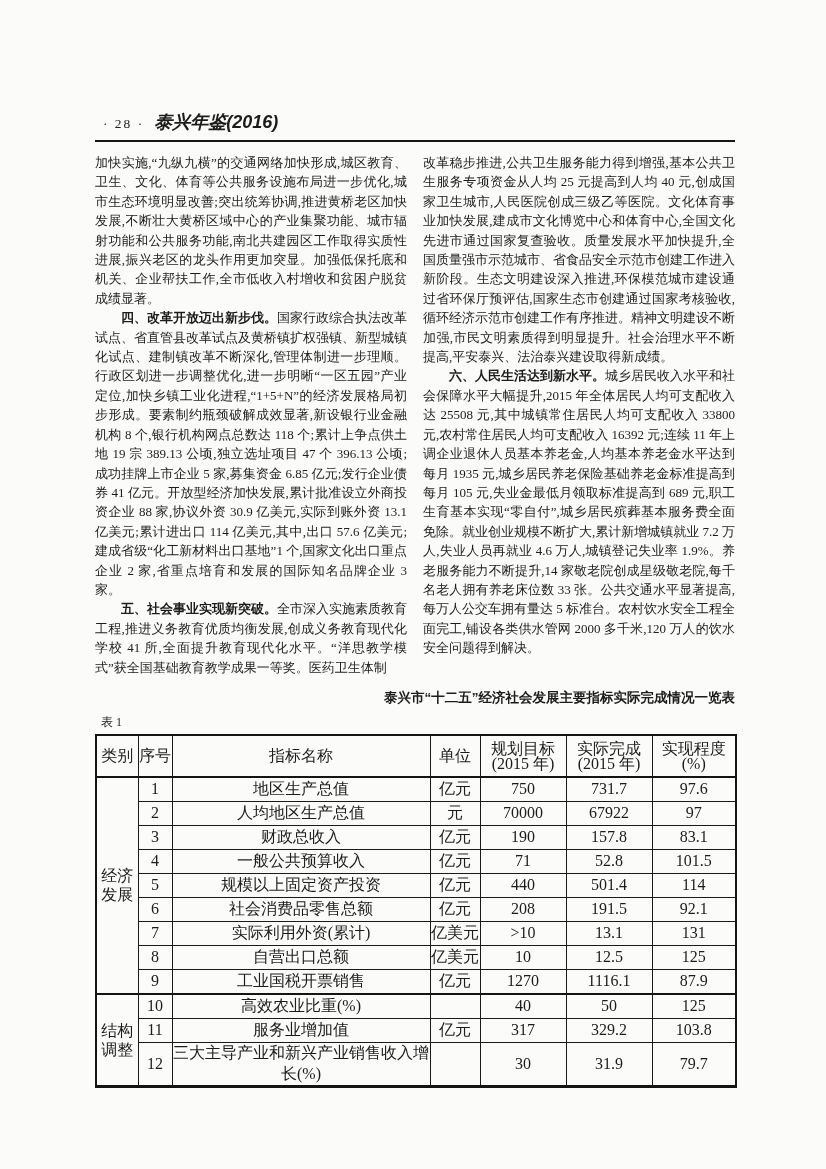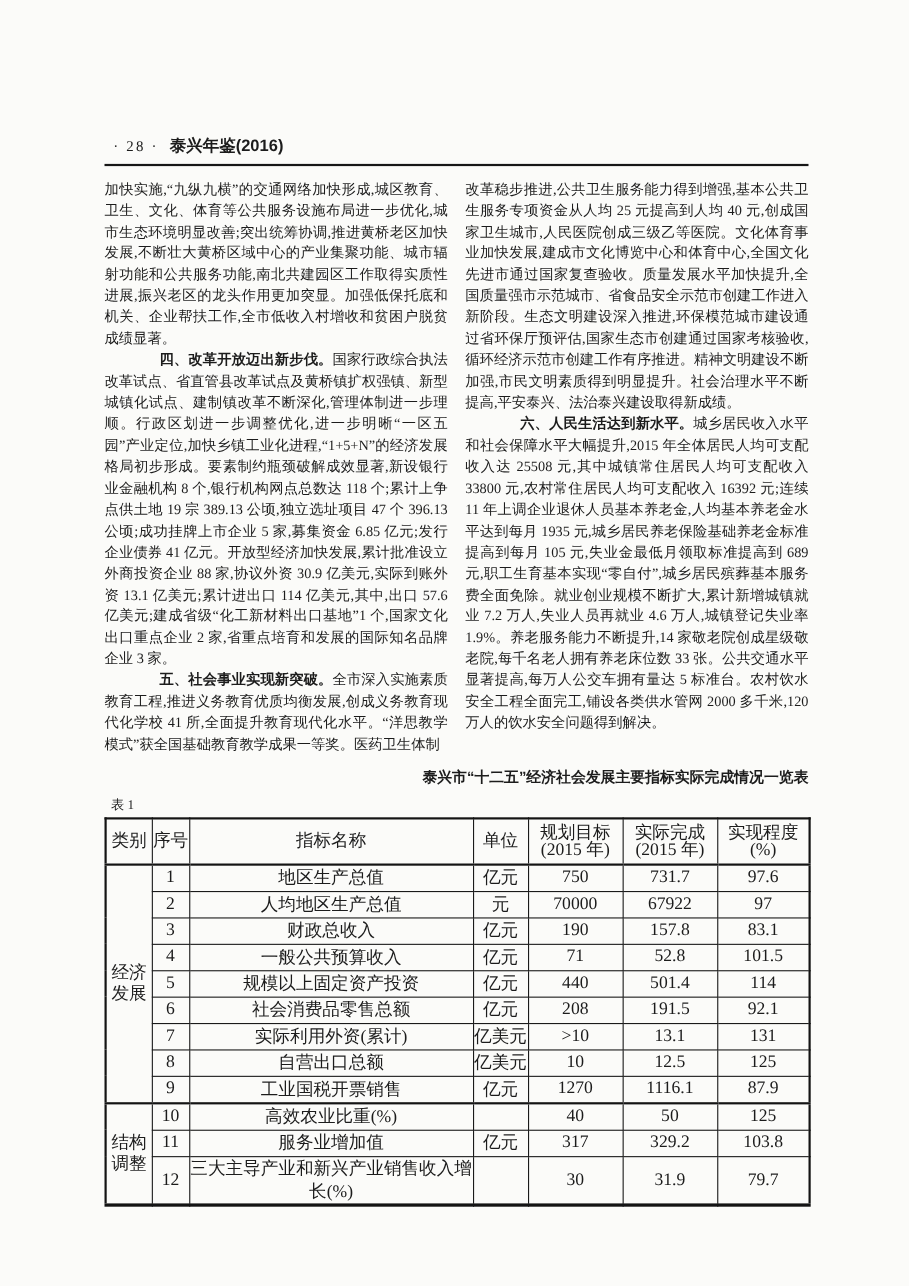--- a/index.html
+++ b/index.html
@@ -12,39 +12,40 @@
     width: 826px;
     height: 1169px;
     background: #fbfbf9;
     color: #1c1c1c;
     font-family: "Liberation Serif", serif;
     overflow: hidden;
   }
   .content {
     position: absolute;
     left: 95px;
-    top: 124px;
+    top: 113px;
     width: 640px;
   }
   .page-header {
     display: flex;
     align-items: baseline;
     gap: 10px;
     padding-left: 8px;
     font-size: 13.5px;
     line-height: 18px;
   }
   .page-number {
     letter-spacing: 2px;
     font-family: "Liberation Serif", serif;
   }
   .book-title {
     font-family: "Liberation Sans", sans-serif;
     font-weight: 700;
-    font-size: 15px;
+    font-size: 18px;
+    font-style: italic;
   }
   .rule {
     height: 2px;
     background: #161616;
     margin-top: 7px;
   }
   .columns {
     display: flex;
     gap: 16px;
     margin-top: 11px;
@@ -58,21 +59,20 @@
   }
   .col p {
     margin: 0;
   }
   .col p.indent {
     text-indent: 2em;
   }
   .para-lead {
     font-family: "Liberation Sans", sans-serif;
     font-weight: 700;
-    margin-left: 24px;
   }
   .table-title {
     margin-top: 12px;
     text-align: right;
     font-family: "Liberation Sans", sans-serif;
     font-weight: 700;
     font-size: 13.5px;
     line-height: 18px;
   }
   .table-label {

